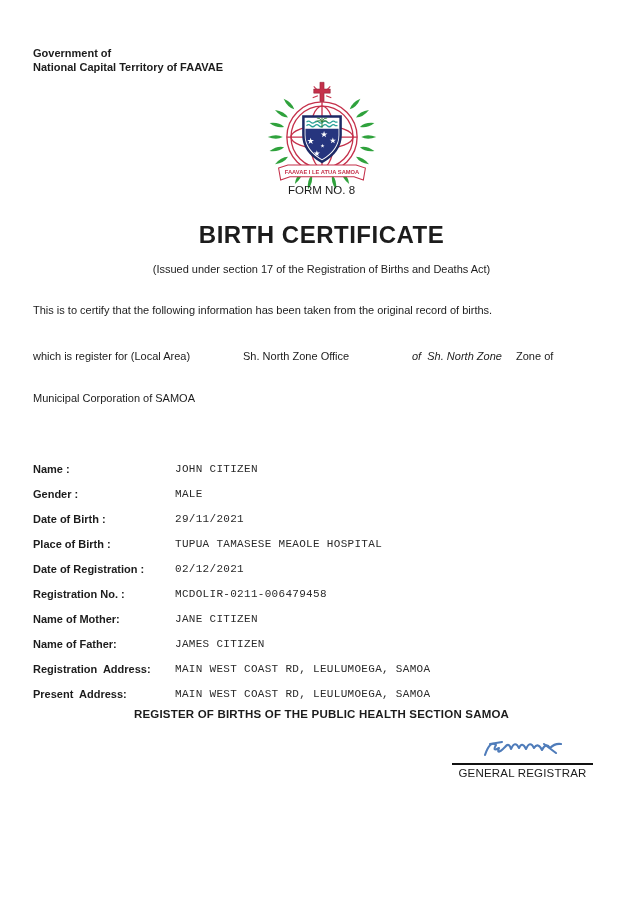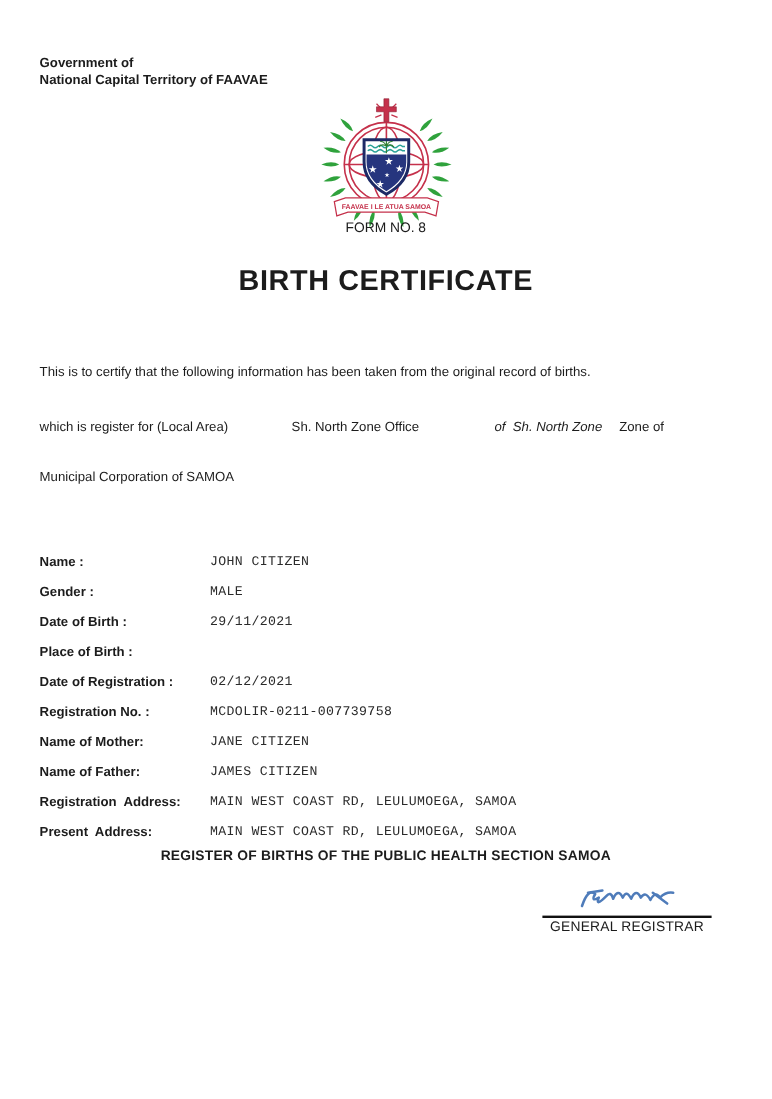--- a/index.html
+++ b/index.html
@@ -138,20 +138,21 @@
 
       <g>
         <polygon points="18,88 27,85 93,85 102,88 100,99.5 91,96.5 29,96.5 20,99.5" fill="#ffffff" stroke="var(--globered)" stroke-width="1"></polygon>
         <text x="60" y="93.6" text-anchor="middle" font-size="5.6" font-weight="bold" fill="var(--globered)" font-family="Liberation Sans, sans-serif">FAAVAE I LE ATUA SAMOA</text>
       </g>
     </svg>
   </div>
 
   <div class="form-no">FORM NO. 8</div>
   <div class="title">BIRTH CERTIFICATE</div>
+  <div class="subtitle">(Issued under section 17 of the Registration of Births and Deaths Act)</div>
 
   <div class="intro">This is to certify that the following information has been taken from the original record of births.</div>
 
   <div class="regline">
     <span class="rl-prefix">which is register for (Local Area)</span>
     <span class="rl-office">Sh. North Zone Office</span>
     <span class="rl-ofzone">of  Sh. North Zone</span>
     <span class="rl-zoneof">Zone of</span>
   </div>
   <div class="corporation">Municipal Corporation of SAMOA</div>
@@ -164,28 +165,29 @@
     <div class="frow" style="top:456px">
       <span class="flabel">Gender :</span>
       <span class="fvalue">MALE</span>
     </div>
     <div class="frow" style="top:481px">
       <span class="flabel">Date of Birth :</span>
       <span class="fvalue">29/11/2021</span>
     </div>
     <div class="frow" style="top:506px">
       <span class="flabel">Place of Birth :</span>
+      <span class="fvalue">TUPUA TAMASESE MEAOLE HOSPITAL</span>
     </div>
     <div class="frow" style="top:531px">
       <span class="flabel">Date of Registration :</span>
       <span class="fvalue">02/12/2021</span>
     </div>
     <div class="frow" style="top:556px">
       <span class="flabel">Registration No. :</span>
-      <span class="fvalue">MCDOLIR-0211-007739758</span>
+      <span class="fvalue">MCDOLIR-0211-006479458</span>
     </div>
     <div class="frow" style="top:581px">
       <span class="flabel">Name of Mother:</span>
       <span class="fvalue">JANE CITIZEN</span>
     </div>
     <div class="frow" style="top:606px">
       <span class="flabel">Name of Father:</span>
       <span class="fvalue">JAMES CITIZEN</span>
     </div>
     <div class="frow" style="top:631px">

